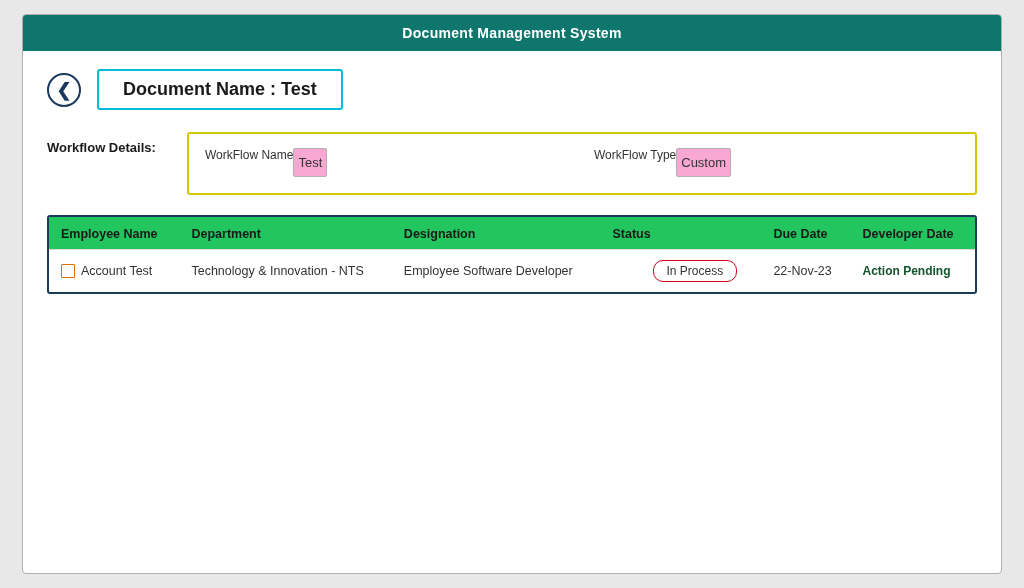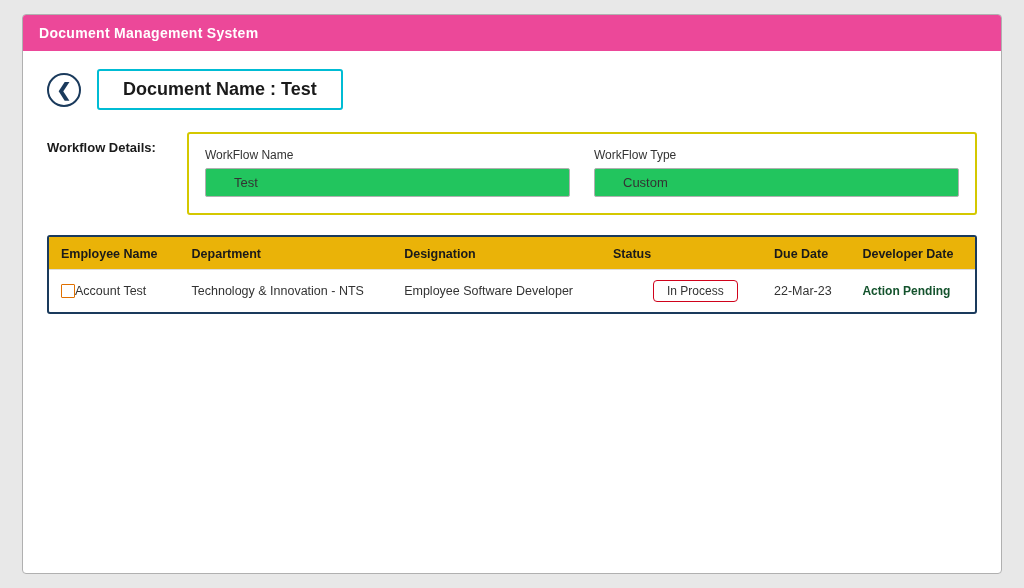--- a/index.html
+++ b/index.html
@@ -14,26 +14,27 @@
     }
     .outer-container {
       background: #fff;
       border: 1.5px solid #b0b0b0;
       border-radius: 4px;
       width: 980px;
       min-height: 560px;
       overflow: hidden;
     }
     .title-bar {
-      background: #ec4899;
+      background: #0f766e;
       color: #fff;
       padding: 10px 16px;
       font-size: 14px;
       font-weight: bold;
       letter-spacing: 0.3px;
+      text-align: center;
     }
     .content-area {
       padding: 18px 24px 24px 24px;
     }
     
     .top-row {
       display: flex;
       align-items: center;
       margin-bottom: 22px;
     }
@@ -77,84 +78,85 @@
     .workflow-box {
       border: 2px solid #d4c800;
       border-radius: 3px;
       padding: 14px 16px 16px 16px;
       display: flex;
       gap: 24px;
       flex: 1;
     }
     .workflow-field {
       display: flex;
-      flex-direction: column;
+      flex-direction: row;
       flex: 1;
     }
     .field-label {
       font-size: 12px;
       color: #333;
       margin-bottom: 6px;
       font-weight: normal;
     }
     .field-input {
       border: 1px solid #b0b0b0;
       border-radius: 2px;
-      padding: 6px 28px;
+      padding: 6px 4px;
       font-size: 13px;
       color: #333;
-      background: #22c55e;
+      background: #f9a8d4;
     }
     
     .approver-box {
       border: 2px solid #1a3a5c;
       border-radius: 3px;
       flex: 1;
       overflow: hidden;
     }
     .approver-table {
       width: 100%;
       border-collapse: collapse;
     }
     .approver-table thead tr {
-      background: #eab308;
+      background: #22c55e;
     }
     .approver-table th {
       text-align: left;
       font-size: 12.5px;
       font-weight: bold;
       color: #1a1a1a;
       padding: 10px 12px 8px 12px;
       border-bottom: 1px solid #ddd;
     }
     .approver-table td {
       font-size: 12.5px;
       color: #333;
       padding: 10px 12px;
       vertical-align: middle;
     }
     .employee-cell {
       display: flex;
       align-items: flex-start;
+      gap: 6px;
     }
     .checkbox-icon {
       width: 14px;
       height: 14px;
       border: 1.5px solid #e07000;
       background: #fff;
       flex-shrink: 0;
       display: inline-block;
       border-radius: 1px;
     }
     .status-badge {
       border: 1.5px solid #d0021b;
       color: #333;
       padding: 3px 13px;
       font-size: 12px;
-      border-radius: 4px;
+      border-radius: 10px;
       display: inline-block;
       white-space: nowrap;
       margin-left: 40px;
     }
     .action-pending {
       font-size: 12px;
       color: #14532d;
       font-weight: bold;
     }
   </style>
@@ -216,21 +218,21 @@
               <td>
                 <span>Technology &amp; Innovation - NTS</span>
               </td>
               <td>
                 <span>Employee Software Developer</span>
               </td>
               <td>
                 <span class="status-badge">In Process</span>
               </td>
               <td>
-                <span>22-Mar-23</span>
+                <span>22-Nov-23</span>
               </td>
               <td>
                 <span class="action-pending">Action Pending</span>
               </td>
             </tr>
           </tbody>
         </table>
       </div>
     </div>
 

